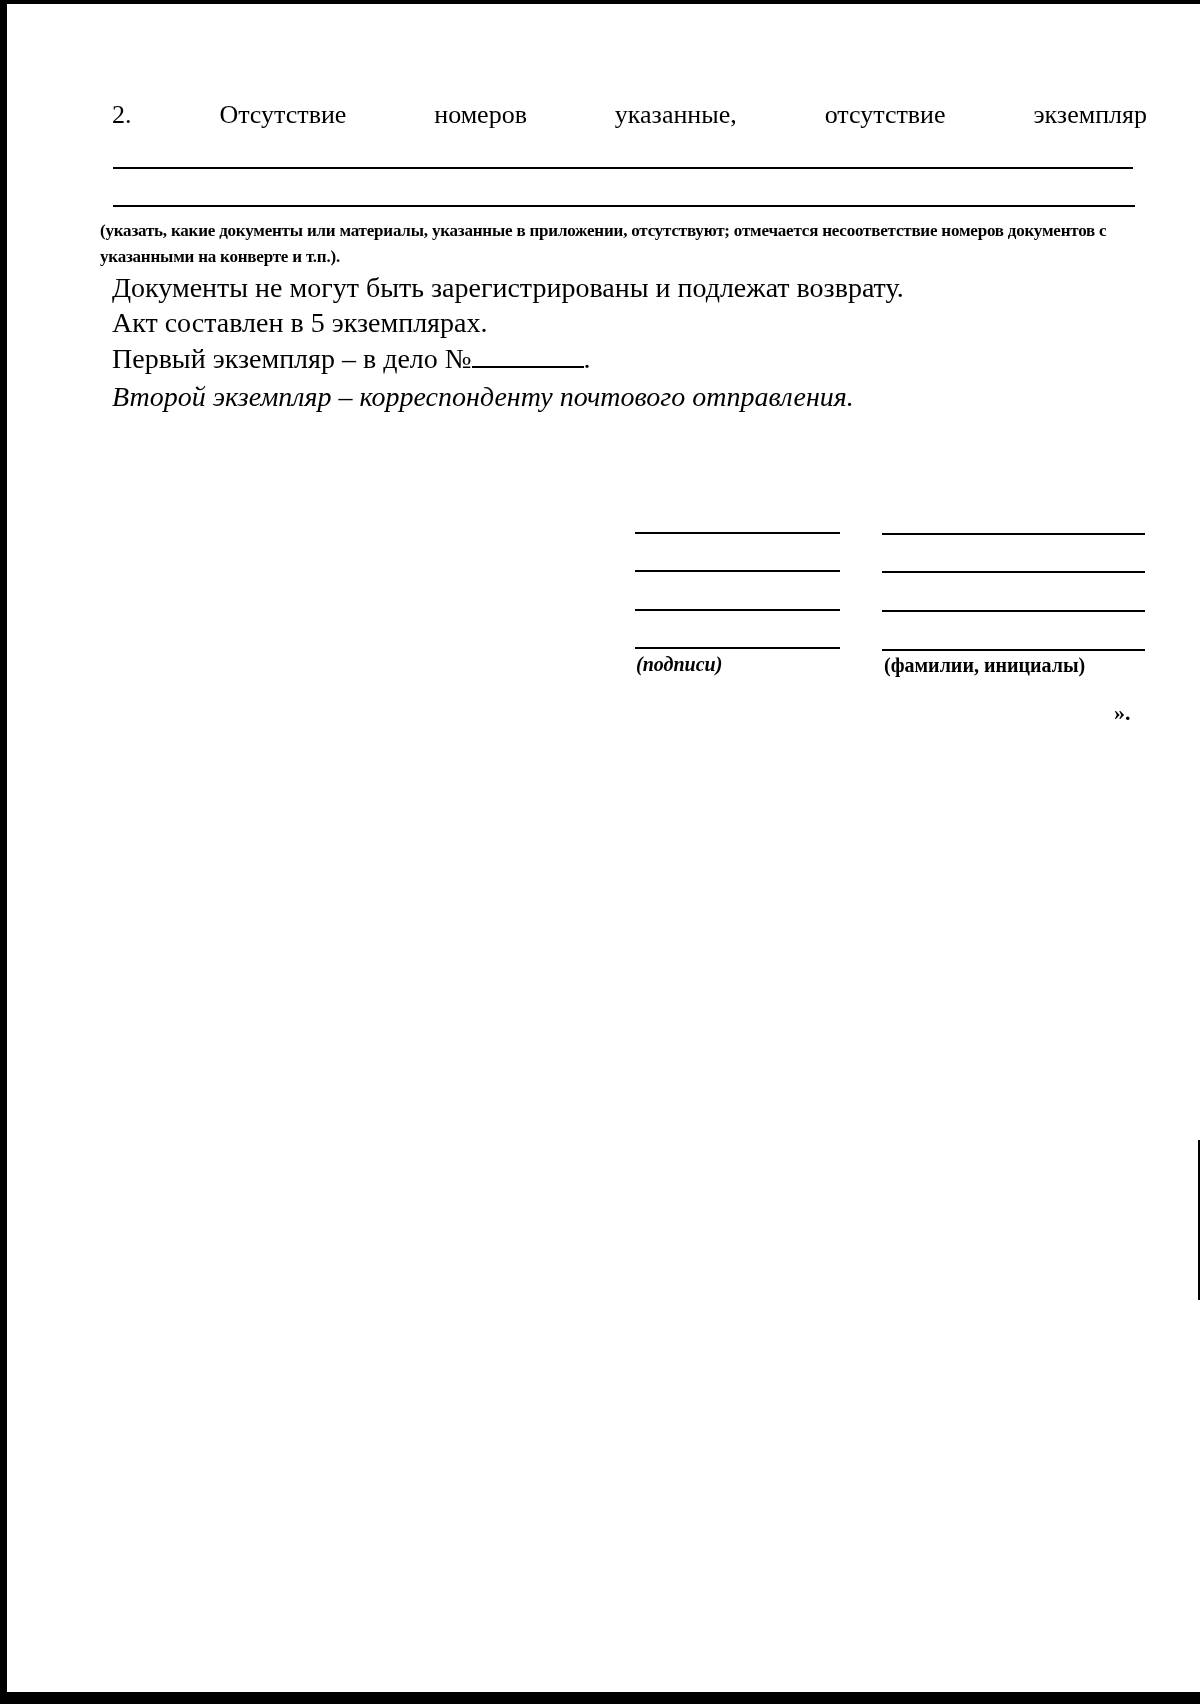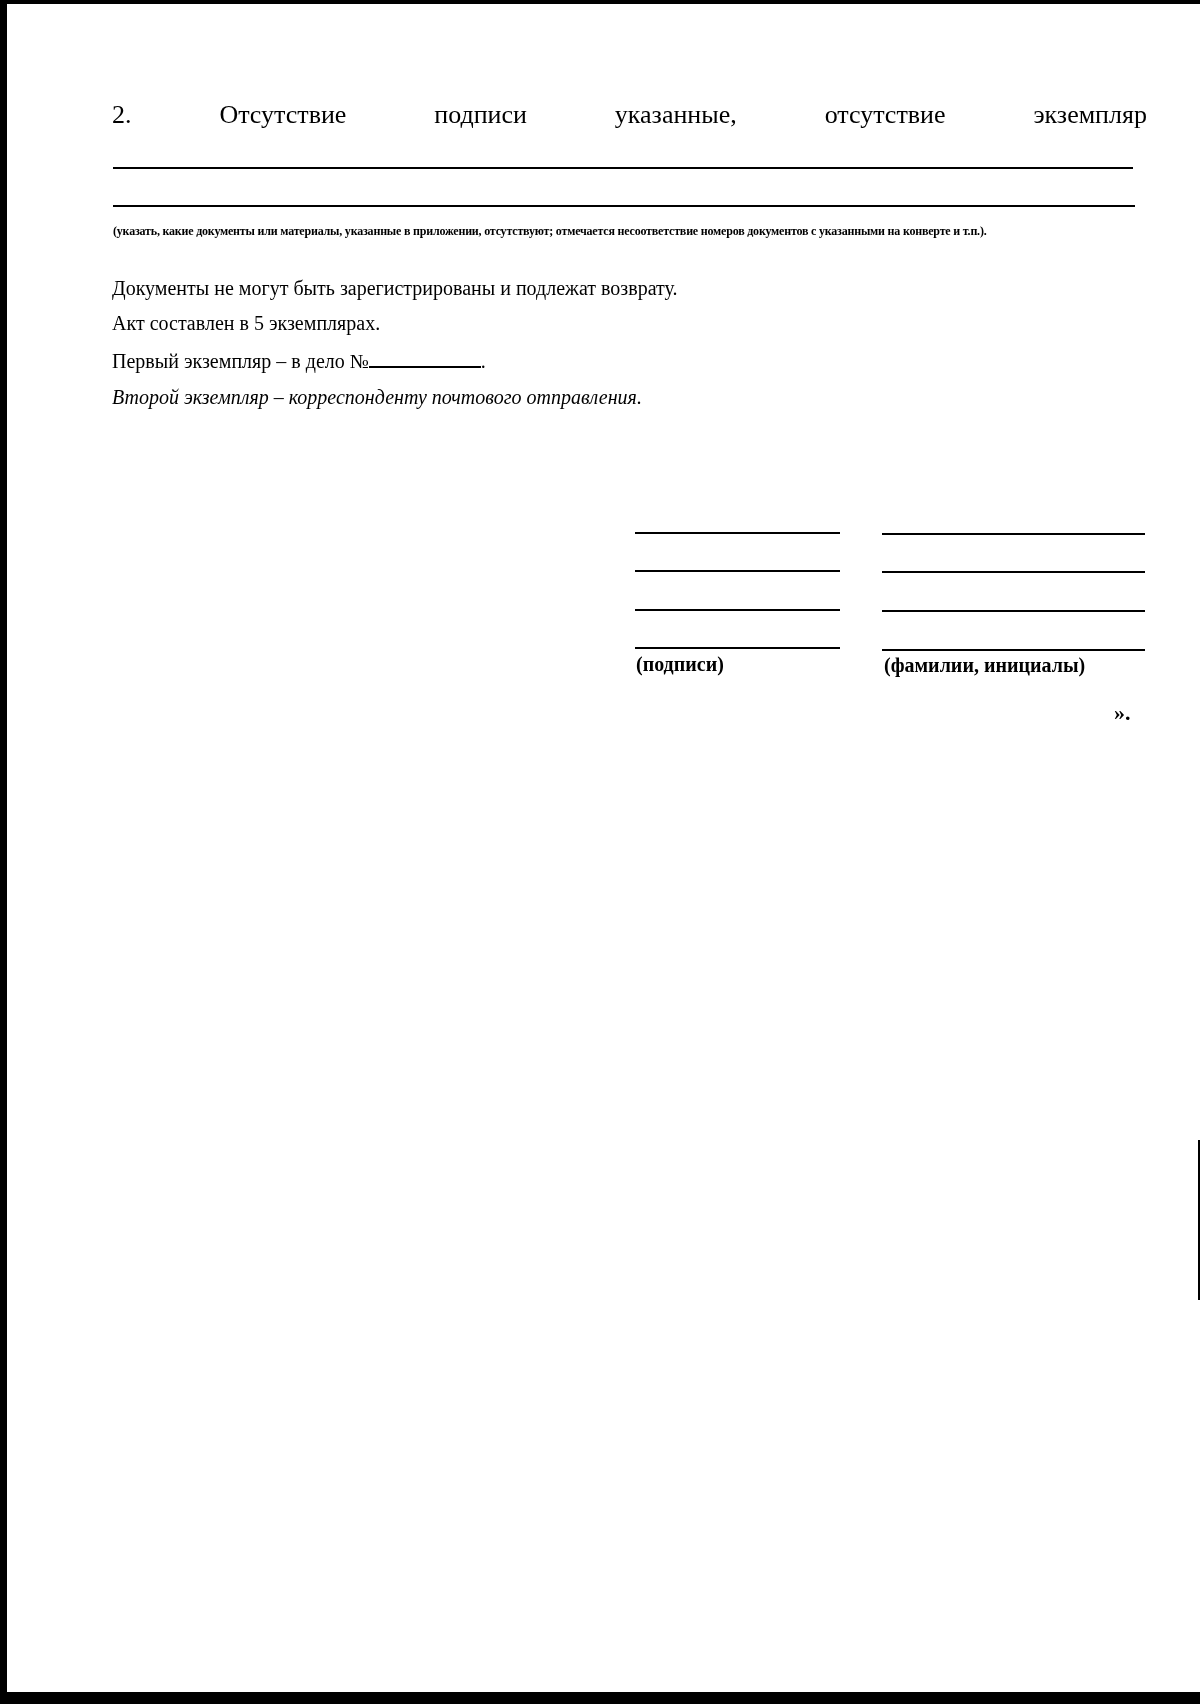--- a/index.html
+++ b/index.html
@@ -13,42 +13,42 @@
   .scan-right { position: absolute; left: 1198px; top: 1140px; width: 2px; height: 160px; background: #000; }
   .scan-bottom { position: absolute; left: 0; top: 1692px; width: 1200px; height: 12px; background: #000; }
 
   .heading-row {
     position: absolute; left: 112px; top: 100px; width: 1035px;
     display: flex; justify-content: space-between;
     font-size: 26px; line-height: 30px;
   }
   .rule { position: absolute; height: 2px; background: #000; }
   .note {
-    position: absolute; left: 113px; top: 218px; width: 1040px;
-    font-size: 12px; line-height: 26px; font-weight: bold; letter-spacing: -0.2px;
+    position: absolute; left: 100px; top: 218px; width: 1040px;
+    font-size: 17px; line-height: 26px; font-weight: bold; letter-spacing: -0.2px;
   }
-  .body-line { position: absolute; left: 112px; font-size: 20px; line-height: 30px; text-align: right; }
+  .body-line { position: absolute; left: 112px; font-size: 28px; line-height: 30px; text-align: right; }
   .blank { display: inline-block; width: 112px; border-bottom: 2px solid #000; height: 22px; vertical-align: baseline; }
 
   .sig-line { position: absolute; height: 2px; background: #000; }
   .sig-label { position: absolute; font-size: 20px; font-weight: bold; line-height: 24px; }
   .closing { position: absolute; left: 1114px; top: 700px; font-size: 22px; font-weight: bold; }
 </style>
 </head>
 <body>
 
 <div class="scan-top"></div>
 <div class="scan-left"></div>
 <div class="scan-right"></div>
 <div class="scan-bottom"></div>
 
 <div class="heading-row">
   <span>2.</span>
   <span>Отсутствие</span>
-  <span>подписи</span>
+  <span>номеров</span>
   <span>указанные,</span>
   <span>отсутствие</span>
   <span>экземпляр</span>
 </div>
 
 <div class="rule" style="left:113px; top:167px; width:1020px;"></div>
 <div class="rule" style="left:113px; top:205px; width:1022px;"></div>
 
 <div class="note">(указать, какие документы или материалы, указанные в приложении, отсутствуют; отмечается несоответствие номеров документов с указанными на конверте и т.п.).</div>
 
@@ -60,16 +60,16 @@
 <div class="sig-line" style="left:635px; top:532px; width:205px;"></div>
 <div class="sig-line" style="left:635px; top:570px; width:205px;"></div>
 <div class="sig-line" style="left:635px; top:609px; width:205px;"></div>
 <div class="sig-line" style="left:635px; top:647px; width:205px;"></div>
 
 <div class="sig-line" style="left:882px; top:533px; width:263px;"></div>
 <div class="sig-line" style="left:882px; top:571px; width:263px;"></div>
 <div class="sig-line" style="left:882px; top:610px; width:263px;"></div>
 <div class="sig-line" style="left:882px; top:649px; width:263px;"></div>
 
-<div class="sig-label" style="left:636px; top:652px;">(подписи)</div>
+<div class="sig-label" style="left:636px; top:652px;font-style:italic;">(подписи)</div>
 <div class="sig-label" style="left:884px; top:653px;">(фамилии, инициалы)</div>
 
 <div class="closing">».</div>
 
 </body></html>

